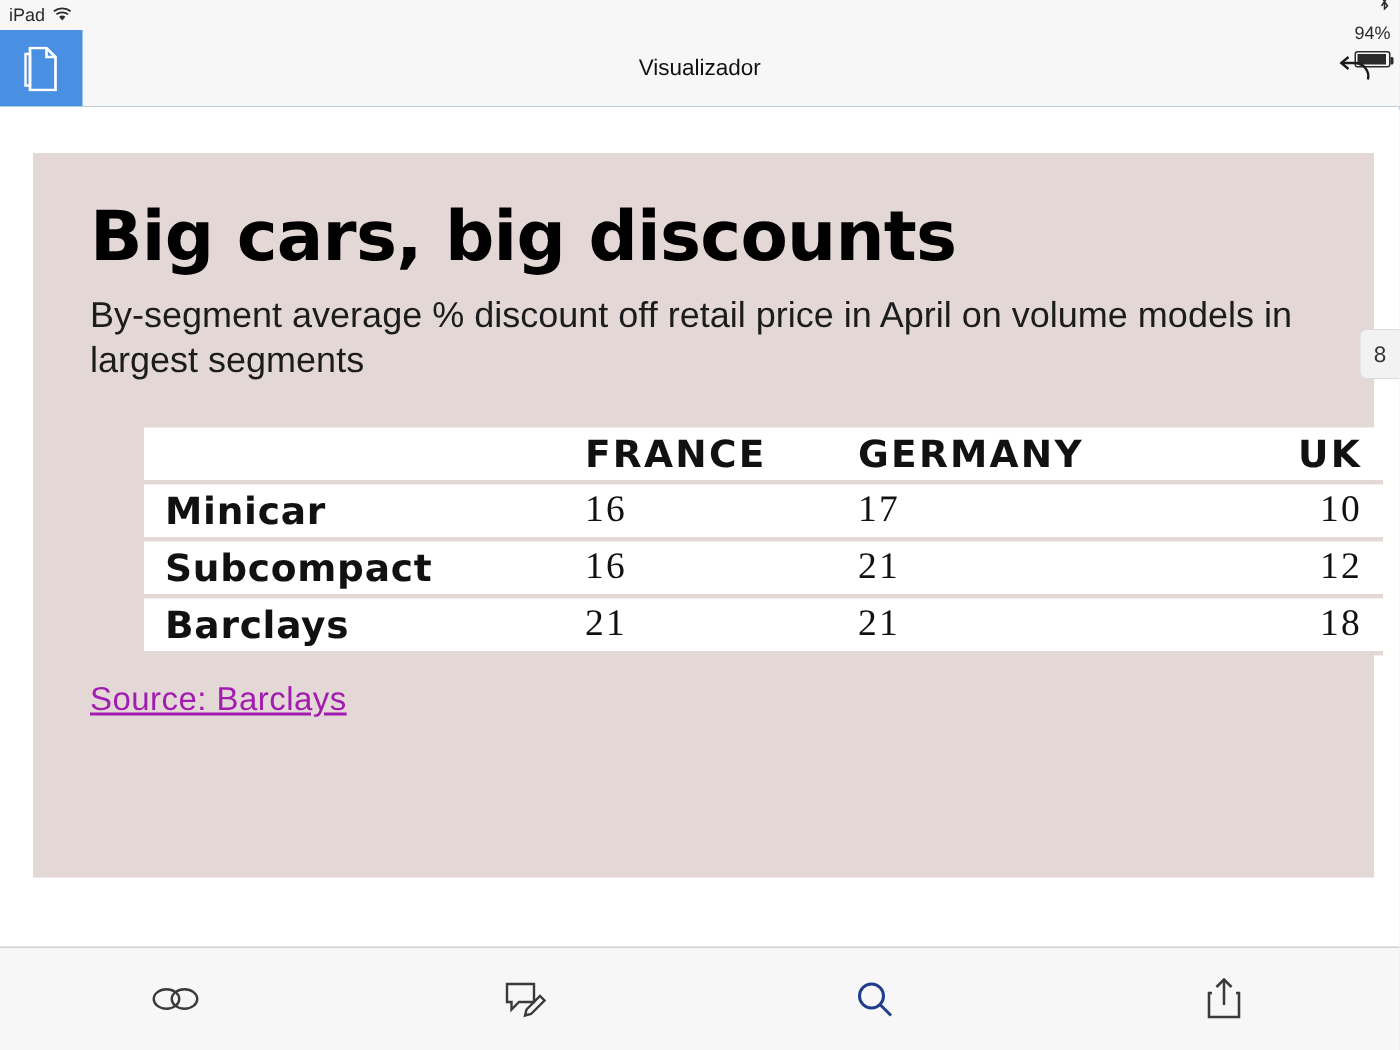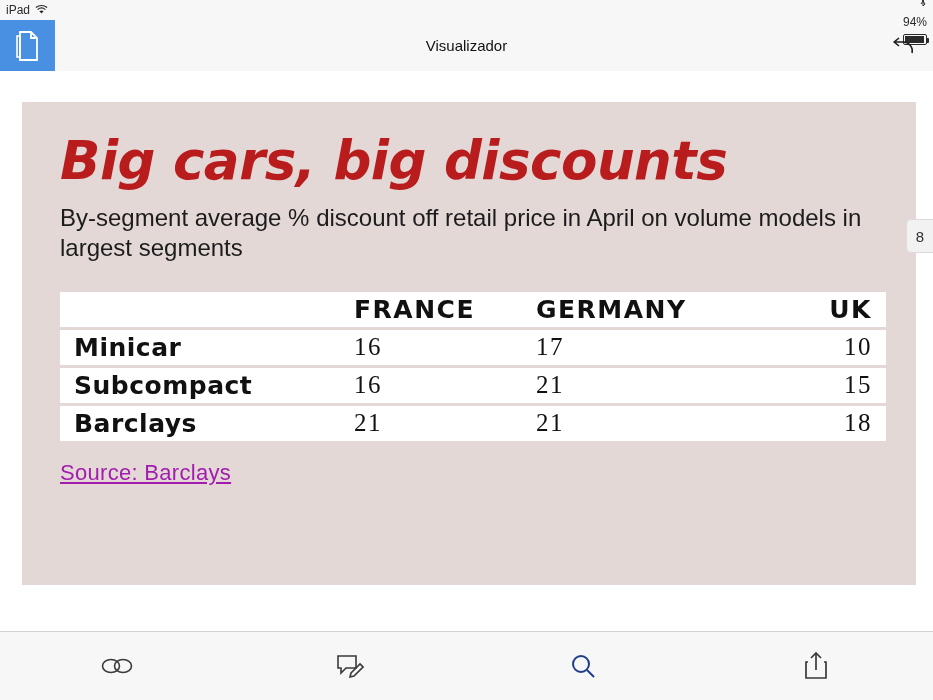--- a/index.html
+++ b/index.html
@@ -130,41 +130,41 @@
     left: 22px;
     top: 31px;
     width: 894px;
     height: 483px;
     background: #e3d8d6;
     box-sizing: border-box;
     padding: 28px 38px 0 38px;
   }
 
   .slide-title {
-    color: #b91c1c;
-    font-size: 53px;
+    color: #000000;
+    font-size: 46px;
     font-weight: bold;
     letter-spacing: -0.5px;
     margin: 0 0 12px 0;
     font-family: "DejaVu Sans", sans-serif;
-    font-style: italic;
   }
   .slide-sub {
     color: #1c1c1c;
     font-size: 24px;
     line-height: 1.27;
     margin: 0 0 28px 0;
     max-width: 810px;
     font-family: "Liberation Sans", sans-serif;
   }
 
   table.data-table {
     border-collapse: collapse;
     width: 826px;
     table-layout: fixed;
+    margin-left: 36px;
   }
   table.data-table th,
   table.data-table td {
     background: #ffffff;
     padding: 3px 14px;
     height: 34px;
     box-sizing: border-box;
     font-size: 25px;
     color: #111;
     border-bottom: 3px solid #e3d8d6;
@@ -305,21 +305,21 @@
         <tr>
           <td class="rowhead">Minicar</td>
           <td class="num">16</td>
           <td class="num">17</td>
           <td class="num last">10</td>
         </tr>
         <tr>
           <td class="rowhead">Subcompact</td>
           <td class="num">16</td>
           <td class="num">21</td>
-          <td class="num last">15</td>
+          <td class="num last">12</td>
         </tr>
         <tr>
           <td class="rowhead">Barclays</td>
           <td class="num">21</td>
           <td class="num">21</td>
           <td class="num last">18</td>
         </tr>
       </tbody>
     </table>
 

